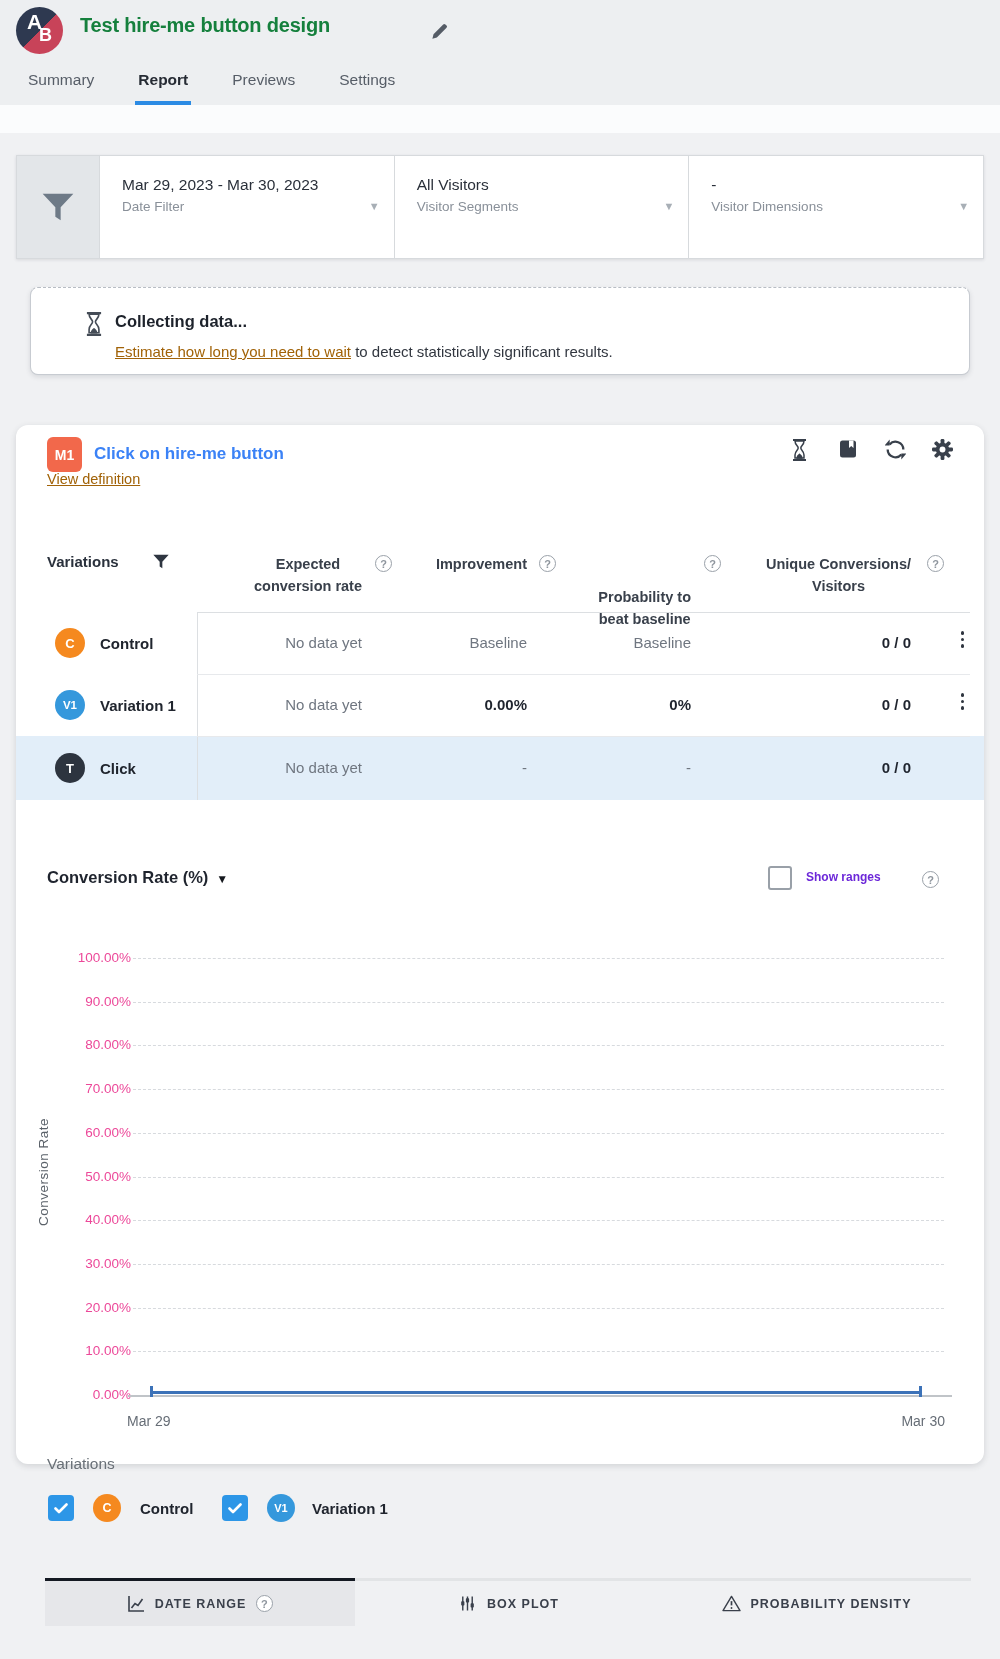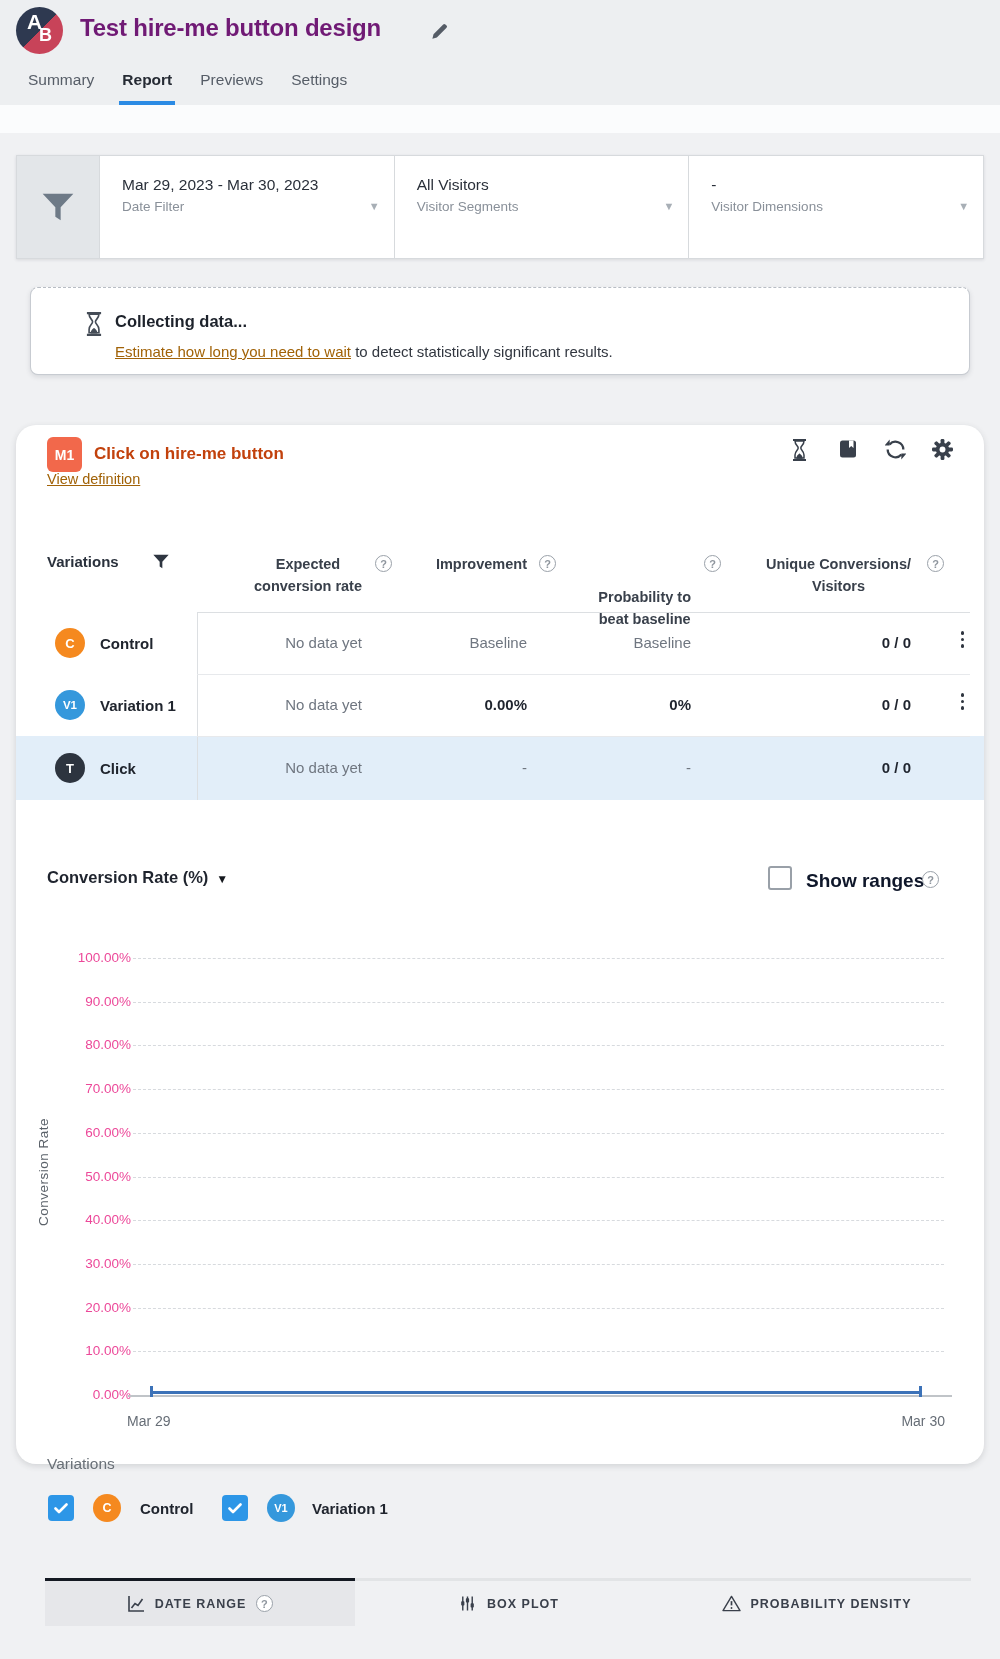--- a/index.html
+++ b/index.html
@@ -7,23 +7,23 @@
   body { font-family:"Liberation Sans", sans-serif; background:#f0f1f3; }
   .page { position:relative; width:1000px; height:1659px; overflow:hidden; background:#f0f1f3; }
 
   
   .app-header { position:absolute; left:0; top:0; width:1000px; height:105px; background:#edeff1; }
   .white-strip { position:absolute; left:0; top:105px; width:1000px; height:28px; background:#fbfcfd; }
   .logo { position:absolute; left:16px; top:7px; width:47px; height:47px; border-radius:50%;
           background:linear-gradient(135deg,#2e3950 0%,#2e3950 50%,#c84359 50%,#c84359 100%); }
   .logo .la { position:absolute; left:11px; top:3px; color:#fff; font-weight:700; font-size:21px; }
   .logo .lb { position:absolute; left:23px; top:18px; color:#fff; font-weight:700; font-size:18px; }
-  .exp-title { position:absolute; left:80px; top:14px; font-size:24px; font-weight:700; color:#701a75; letter-spacing:-0.2px; }
+  .exp-title { position:absolute; left:80px; top:14px; font-size:20px; font-weight:700; color:#15803d; letter-spacing:-0.2px; }
   .pencil { position:absolute; left:430px; top:22px; width:19px; height:19px; color:#555c66; }
-  .nav-tabs { position:absolute; left:25px; top:71px; display:flex; gap:22px;justify-content:flex-end; }
+  .nav-tabs { position:absolute; left:25px; top:71px; display:flex; gap:38px;justify-content:flex-end; }
   .nav-tab { font-size:15.5px; color:#565d67; padding:0 3px 10px 3px; cursor:pointer; }
   .nav-tab.active { color:#262b34; font-weight:600; border-bottom:4px solid #2b8be4; padding-bottom:12px; }
 
   
   .filter-bar { position:absolute; left:16px; top:155px; width:968px; height:104px; display:flex;
                 box-shadow:0 1px 3px rgba(40,45,55,.12); }
   .funnel-cell { width:84px; background:#e3e6e9; border:1px solid #d7dadd; display:flex; align-items:center; justify-content:center; }
   .filter-cell { flex:1; background:#fff; border:1px solid #d7dadd; border-left:none; position:relative; padding:17px 42px 0 22px; }
   .filter-cell .value { font-size:15.5px; color:#2a303a; line-height:1.5; }
   .filter-cell .flabel { font-size:13.5px; color:#899099; margin-top:3px; }
@@ -34,24 +34,24 @@
   .alert { position:absolute; left:30px; top:287px; width:940px; height:88px; background:#fff;
            border:1px solid #c7cbd1; border-top:1px dashed #b8bdc4; border-radius:8px;
            box-shadow:0 2px 5px rgba(60,65,75,.14); }
   .alert .hour { position:absolute; left:54px; top:24px; width:18px; height:24px; color:#454c57; }
   .alert .atitle { position:absolute; left:84px; top:24px; font-size:16.5px; font-weight:700; color:#1d222b; }
   .alert .aline { position:absolute; left:84px; top:55px; font-size:15px; color:#31363f; }
   a.blue-link { color:#a16207; text-decoration:underline; cursor:pointer; }
 
   
   .card { position:absolute; left:16px; top:425px; width:968px; height:1039px; background:#fff;
-          border-radius:20px; box-shadow:0 2px 6px rgba(50,55,65,.16); }
+          border-radius:12px; box-shadow:0 2px 6px rgba(50,55,65,.16); }
   .m1-badge { position:absolute; left:31px; top:12px; width:35px; height:35px; border-radius:6px;
               background:#f2684b; color:#fff; font-size:14px; font-weight:700; display:flex; align-items:center; justify-content:center; }
-  .metric-title { position:absolute; left:78px; top:19px; font-size:17px; font-weight:700; color:#c2410c; }
+  .metric-title { position:absolute; left:78px; top:19px; font-size:17px; font-weight:700; color:#3b82f6; }
   .metric-actions { position:absolute; right:31px; top:14px; display:flex; gap:26px; align-items:center; color:#39404b; }
   .metric-actions .icon { width:21px; height:22px; cursor:pointer; }
   .view-def { position:absolute; left:31px; top:46px; font-size:14.5px; }
 
   
   .variations-label { position:absolute; left:31px; top:128px; font-size:15px; font-weight:600; color:#2a313c; }
   .th-funnel { position:absolute; left:137px; top:129px; width:16px; height:15px; color:#2e3540; cursor:pointer; }
   .colhead { position:absolute; top:128px; text-align:center; font-size:14.5px; font-weight:600; color:#39404b; line-height:22px; }
   .help { width:17px; height:17px; border:1.5px solid #9aa1a9; border-radius:50%; color:#8f969e;
           font-size:11px; font-weight:700; display:flex; align-items:center; justify-content:center; background:#fff; }
@@ -65,21 +65,21 @@
   .row-name  { position:absolute; left:84px; font-size:15px; font-weight:700; color:#20252e; }
   .cellv { position:absolute; font-size:15px; color:#6f7680; text-align:right; }
   .cellv.strong { color:#1f242e; font-weight:700; }
   .kebab { position:absolute; right:16px; display:flex; flex-direction:column; gap:3px; padding:4px; cursor:pointer; }
   .kebab i { width:3.5px; height:3.5px; border-radius:50%; background:#2f353f; }
 
   
   .chart-title { position:absolute; left:31px; top:443px; font-size:16.5px; font-weight:600; color:#1f242e; cursor:pointer; }
   .chart-title .dn { font-size:12px; margin-left:8px; color:#15181e; }
   .ranges-box { position:absolute; left:752px; top:441px; width:24px; height:24px; border:2px solid #99a0a8; border-radius:3px; background:#fff; cursor:pointer; }
-  .ranges-label { position:absolute; left:790px; top:445px; font-size:19px; font-weight:600; color:#0f172a; }
+  .ranges-label { position:absolute; left:790px; top:445px; font-size:12px; font-weight:600; color:#6d28d9; }
   .ranges-help { position:absolute; left:906px; top:446px; }
   .ytick { position:absolute; left:20px; width:95px; text-align:right; font-size:13.5px; color:#ec4899; }
   .gline { position:absolute; left:117px; width:811px; border-top:1px dashed #d7dade; }
   .gline.axis { border-top:2px solid #c0c4c8; left:112px; width:824px; }
   .series-line { position:absolute; left:134px; top:966px; width:772px; height:3px; background:#3c72b8; }
   .series-tick { position:absolute; top:961px; width:2.5px; height:11px; background:#3c72b8; }
   .xtick { position:absolute; top:988px; font-size:14px; color:#666d76; }
   .ylab { position:absolute; left:20px; top:597px; height:300px; width:16px; writing-mode:vertical-rl;
           transform:rotate(180deg); text-align:center; font-size:13.5px; color:#5a6169; letter-spacing:0.5px; }
 

